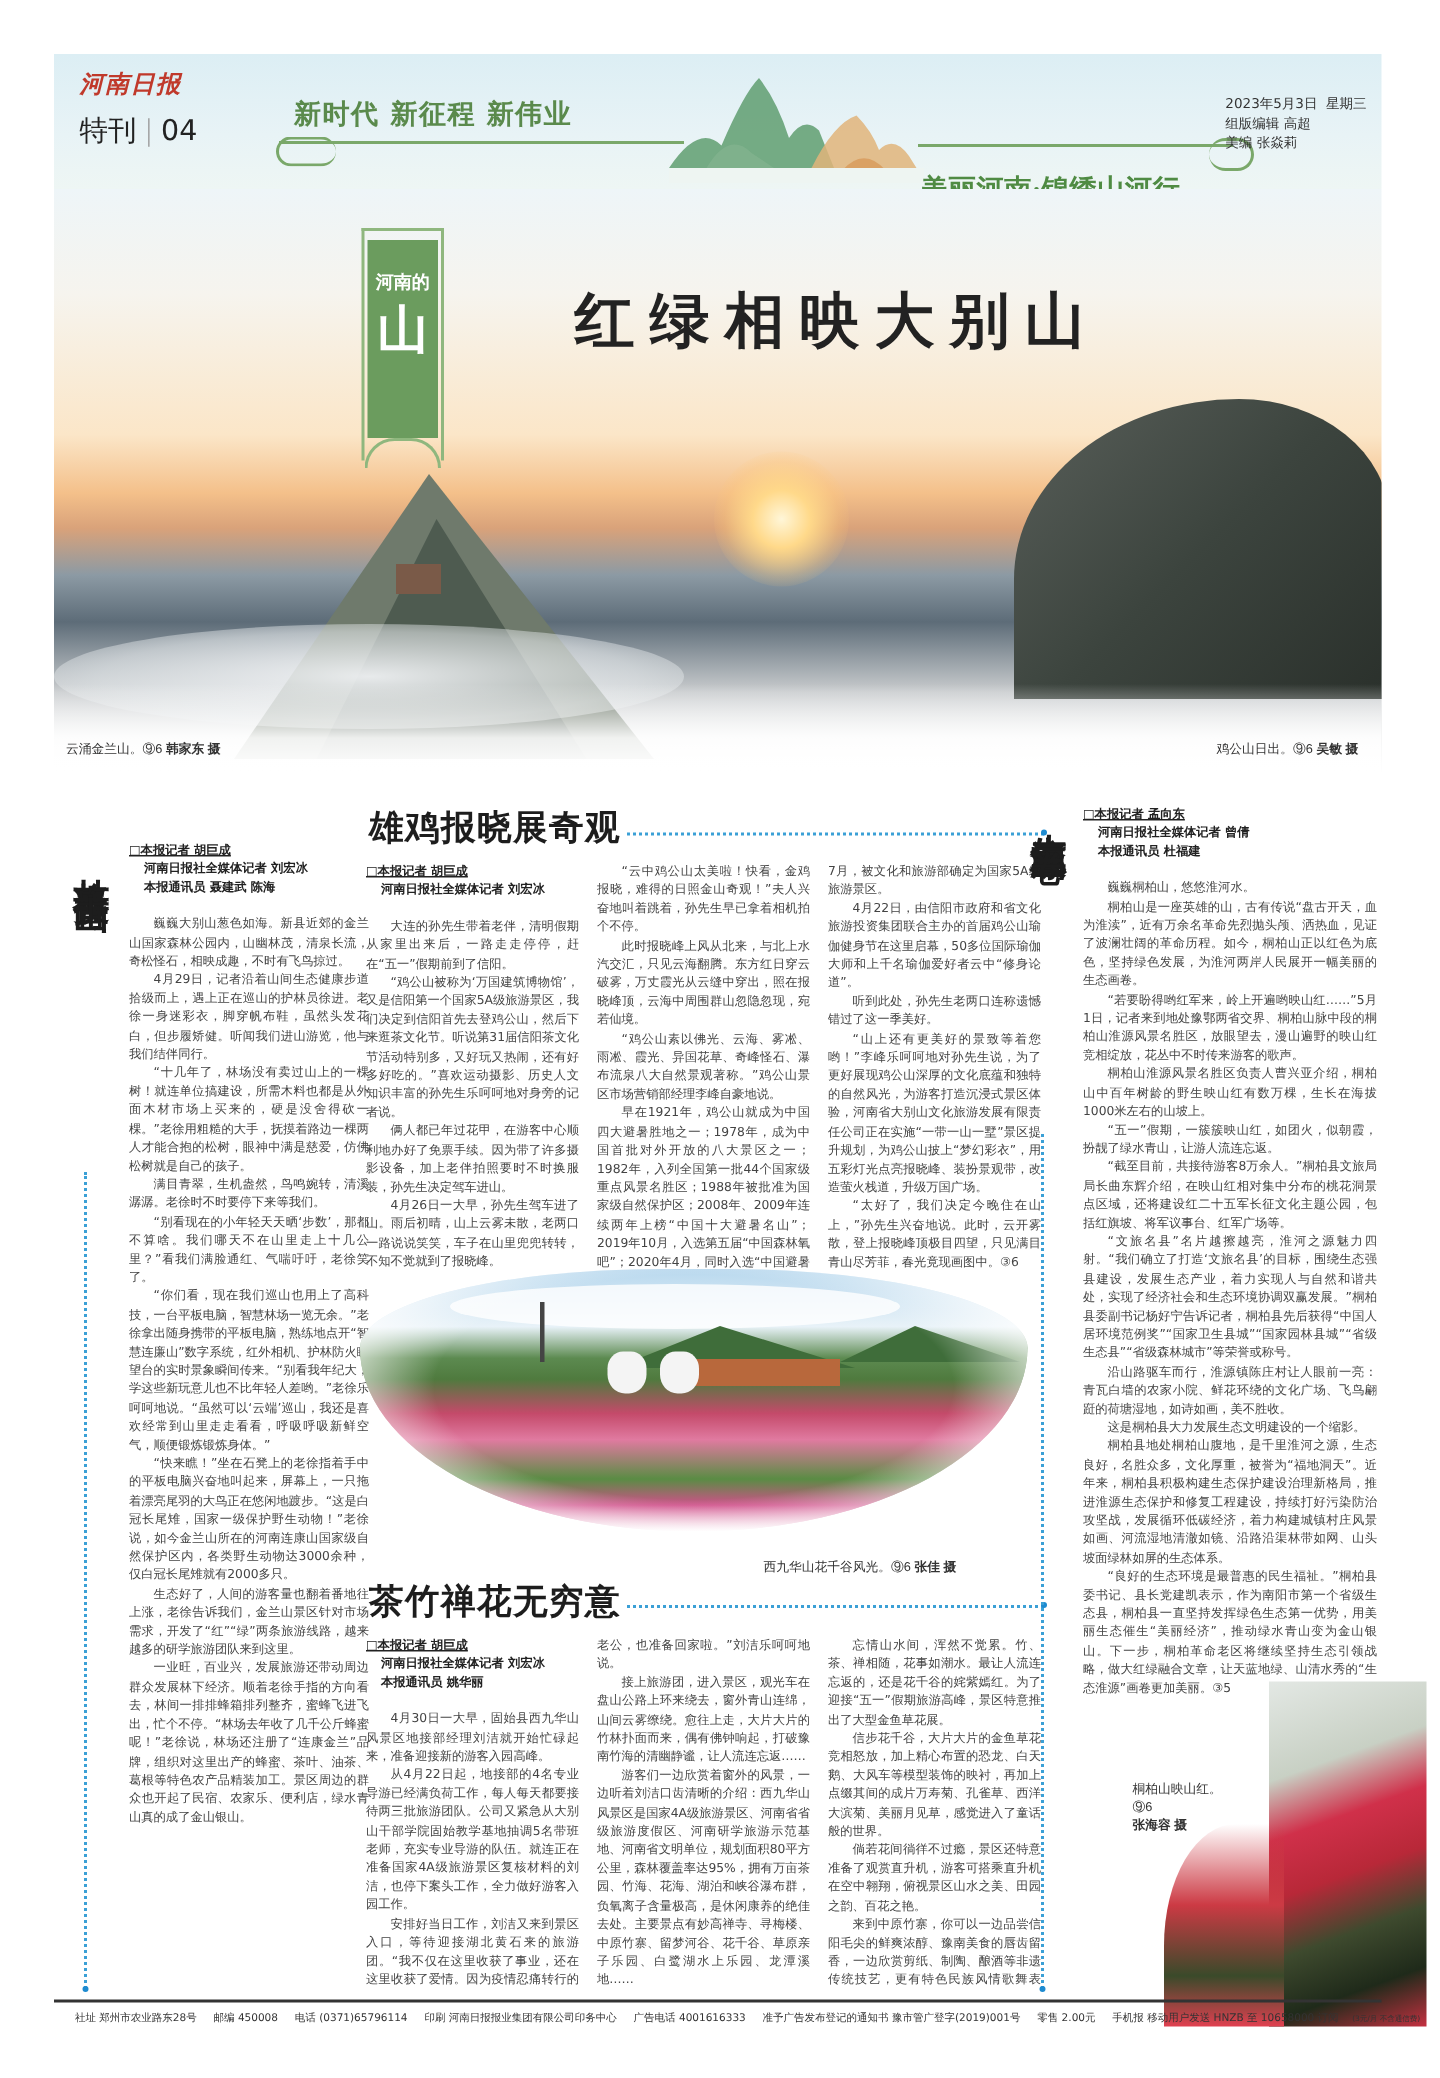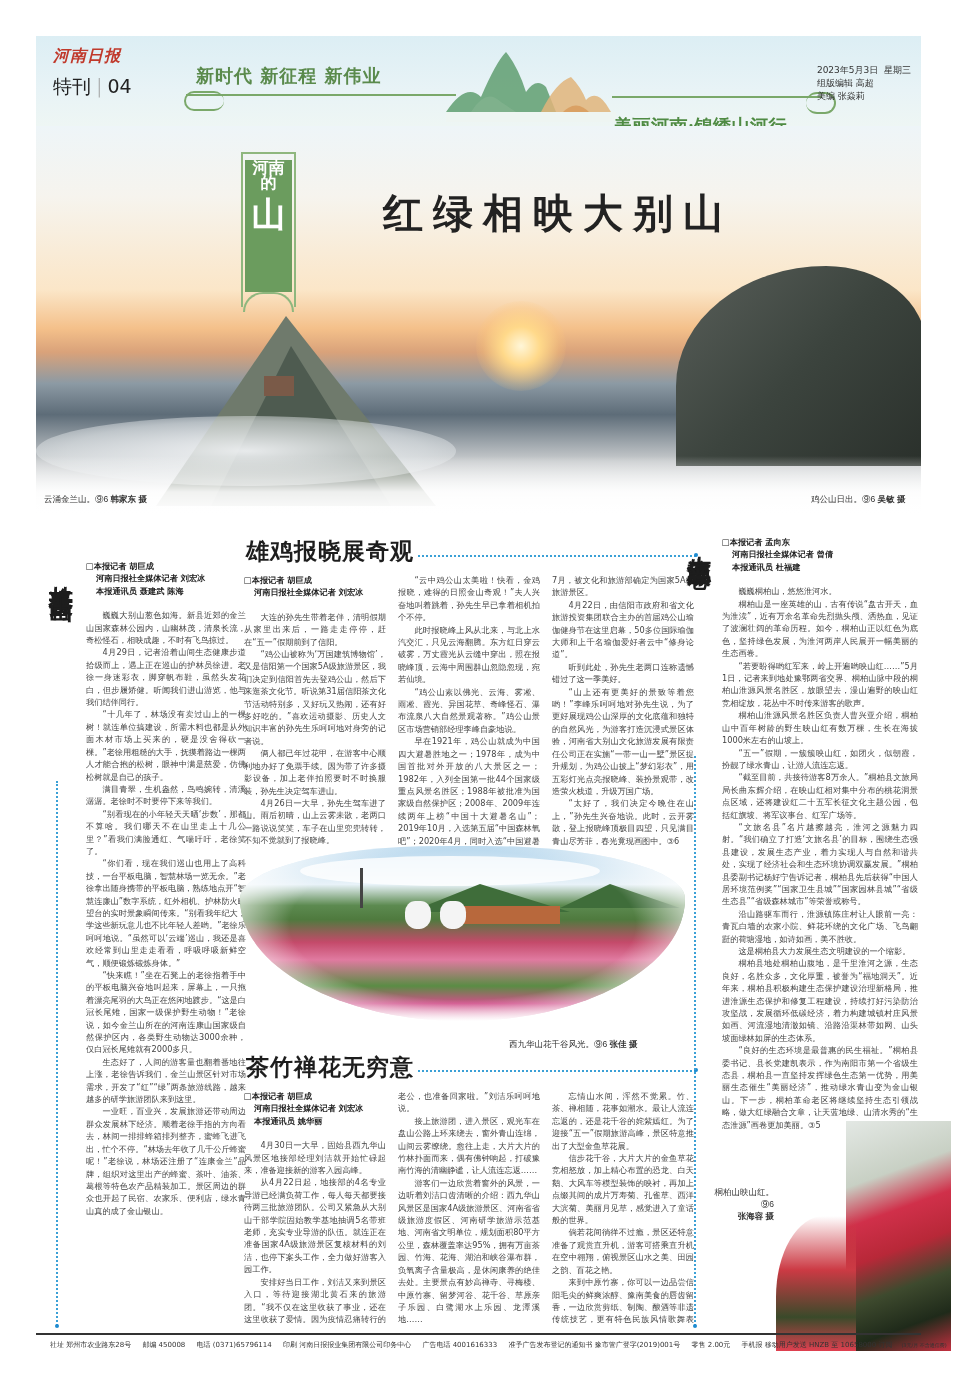--- a/index.html
+++ b/index.html
@@ -37,21 +37,21 @@
   .hero-cloud { position: absolute; left: 0; top: 330px; width: 885px; height: 60px;
     background: linear-gradient(180deg, rgba(255,255,255,0) 0%, rgba(255,255,255,0.9) 60%, #fff 100%); }
   .hero-cloud2 { position: absolute; left: 0; top: 290px; width: 420px; height: 70px; border-radius: 50%;
     background: radial-gradient(ellipse, rgba(240,242,244,0.95) 0%, rgba(230,234,236,0.6) 60%, rgba(255,255,255,0) 100%); }
   .hero-temple { position: absolute; left: 228px; top: 250px; width: 30px; height: 20px; background: #7a5a48; }
 
   .topic-tag { position: absolute; left: 205px; top: 116px; width: 55px; height: 155px;
     border: 2px solid #8fb77e; border-bottom: none; }
   .topic-tag-inner { position: absolute; left: 209px; top: 124px; width: 47px; height: 132px; background: #6b9c5e;
     color: #fff; text-align: center; font-family: "DejaVu Sans", sans-serif; font-weight: bold; }
-  .topic-tag-small { display: block; font-size: 16px; line-height: 15px; padding-top: 0; }
+  .topic-tag-small { display: block; font-size: 12px; line-height: 15px; padding-top: 21px; }
   .topic-tag-big { display: block; font-family: "DejaVu Serif", serif; font-size: 34px; line-height: 40px; margin-top: 4px; }
   .topic-tag-waves { position: absolute; left: 207px; top: 256px; width: 51px; height: 20px; border-radius: 25px 25px 0 0;
     border: 2px solid #8fb77e; border-bottom: none; }
 
   .main-title { position: absolute; left: 347px; top: 150px; font-family: "DejaVu Sans", sans-serif; font-weight: bold;
     font-size: 40px; letter-spacing: 10px; color: #222; }
 
   .caption { position: absolute; font-family: Liberation Sans, sans-serif; font-size: 8.5px; color: #333; }
   .caption .photog { font-weight: bold; }
 
@@ -61,21 +61,21 @@
   .vdots { position: absolute; width: 0; border-left: 2px dotted #3ba0d6; }
   .hdots { position: absolute; height: 0; border-top: 2px dotted #3ba0d6; }
   .dot-end { position: absolute; width: 4px; height: 4px; background: #1e8bd0; border-radius: 50%; }
 
   .hhead { position: absolute; font-family: "DejaVu Sans", sans-serif; font-weight: bold; font-size: 23px; color: #1d1d1d; letter-spacing: 1px; }
 
   
   .col { position: absolute; font-family: "DejaVu Sans", sans-serif; font-size: 8.2px; line-height: 12.4px; color: #444; text-align: justify; }
   .byline { font-family: "DejaVu Sans", sans-serif; font-size: 8.2px; line-height: 12.4px; color: #222; font-weight: bold; margin-bottom: 12px; }
   .byline div { padding-left: 10px; }
-  .byline div:first-child { padding-left: 0; }
+  .byline div:first-child { padding-left: 0; text-decoration: underline; }
   .col p { text-indent: 2em; }
 
   
   .flower-photo { position: absolute; left: 240px; top: 855px; width: 445px; height: 175px; border-radius: 45% 45% 50% 50% / 30% 30% 70% 70%; overflow: hidden;
     background: linear-gradient(180deg, #b8d8ee 0%, #e8f2f8 22%, #5c8a50 34%, #4f7a3e 42%, #c44a6a 55%, #e07aa0 65%, #5a8c44 80%, #d0508a 90%, #ffffff 100%); }
   .flower-sky-cloud { position: absolute; left: 60px; top: 10px; width: 300px; height: 30px; border-radius: 50%; background: rgba(255,255,255,0.8); }
   .flower-hill { position: absolute; left: 170px; top: 38px; width: 0; height: 0; border-left: 70px solid transparent; border-right: 90px solid transparent; border-bottom: 28px solid #3f6d3a; }
   .flower-hill2 { position: absolute; left: 320px; top: 38px; width: 0; height: 0; border-left: 50px solid transparent; border-right: 70px solid transparent; border-bottom: 24px solid #3f6d3a; }
   .flower-building { position: absolute; left: 210px; top: 60px; width: 110px; height: 18px; background: #b8683c; }
   .swan { position: absolute; top: 55px; width: 26px; height: 28px; background: #f4f4f4; border-radius: 40% 40% 45% 45%; }
@@ -252,21 +252,21 @@
     <p>“截至目前，共接待游客8万余人。”桐柏县文旅局局长曲东辉介绍，在映山红相对集中分布的桃花洞景点区域，还将建设红二十五军长征文化主题公园，包括红旗坡、将军议事台、红军广场等。</p>
     <p>“文旅名县”名片越擦越亮，淮河之源魅力四射。“我们确立了打造‘文旅名县’的目标，围绕生态强县建设，发展生态产业，着力实现人与自然和谐共处，实现了经济社会和生态环境协调双赢发展。”桐柏县委副书记杨好宁告诉记者，桐柏县先后获得“中国人居环境范例奖”“国家卫生县城”“国家园林县城”“省级生态县”“省级森林城市”等荣誉或称号。</p>
     <p>沿山路驱车而行，淮源镇陈庄村让人眼前一亮：青瓦白墙的农家小院、鲜花环绕的文化广场、飞鸟翩跹的荷塘湿地，如诗如画，美不胜收。</p>
     <p>这是桐柏县大力发展生态文明建设的一个缩影。</p>
     <p>桐柏县地处桐柏山腹地，是千里淮河之源，生态良好，名胜众多，文化厚重，被誉为“福地洞天”。近年来，桐柏县积极构建生态保护建设治理新格局，推进淮源生态保护和修复工程建设，持续打好污染防治攻坚战，发展循环低碳经济，着力构建城镇村庄风景如画、河流湿地清澈如镜、沿路沿渠林带如网、山头坡面绿林如屏的生态体系。</p>
     <p>“良好的生态环境是最普惠的民生福祉。”桐柏县委书记、县长党建凯表示，作为南阳市第一个省级生态县，桐柏县一直坚持发挥绿色生态第一优势，用美丽生态催生“美丽经济”，推动绿水青山变为金山银山。下一步，桐柏革命老区将继续坚持生态引领战略，做大红绿融合文章，让天蓝地绿、山清水秀的“生态淮源”画卷更加美丽。③5</p>
   </div>
 
   <div class="azalea-photo"></div>
   <div class="azalea-photo2"></div>
-  <div class="caption" style="left:668px; top:1150px; width:70px; line-height:12px;text-align:right;">
+  <div class="caption" style="left:719px; top:1150px; width:70px; line-height:12px;">
     <div>桐柏山映山红。⑨6</div>
     <div class="photog">张海容 摄</div>
   </div>
 
   <div class="footer-rule"></div>
   <div class="footer">
     <span>社址 郑州市农业路东28号</span>
     <span>邮编 450008</span>
     <span>电话 (0371)65796114</span>
     <span>印刷 河南日报报业集团有限公司印务中心</span>

